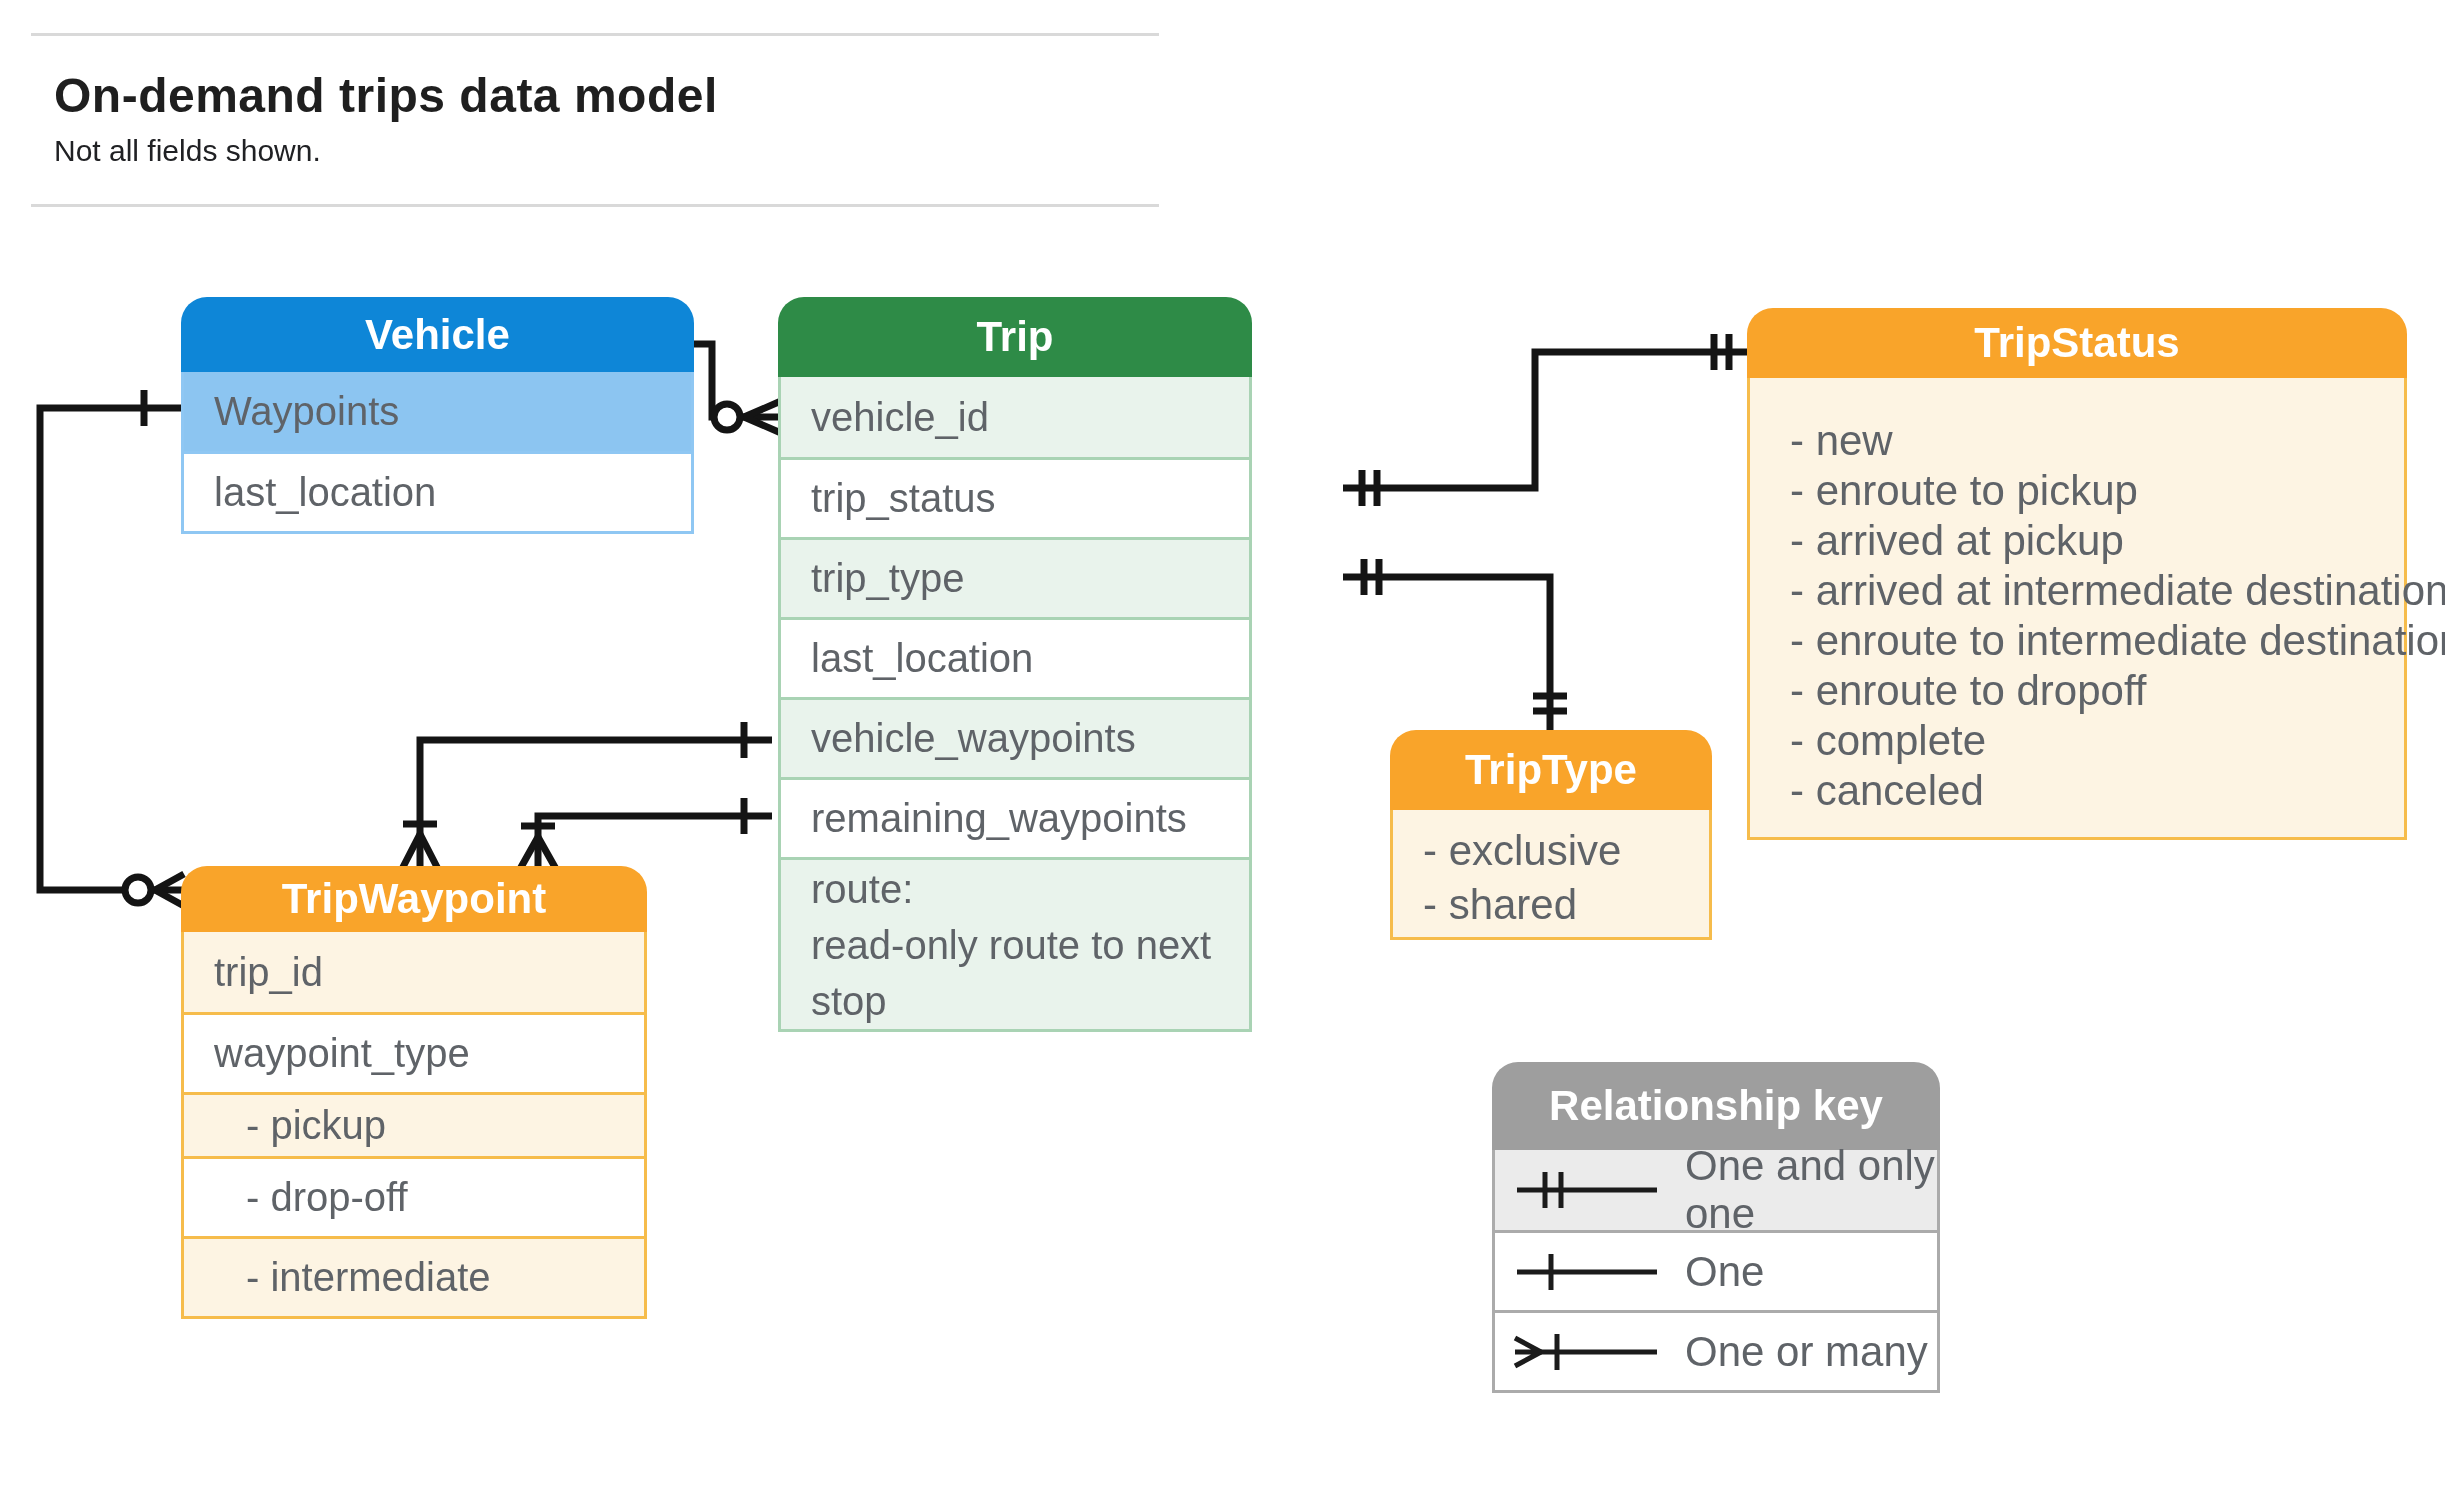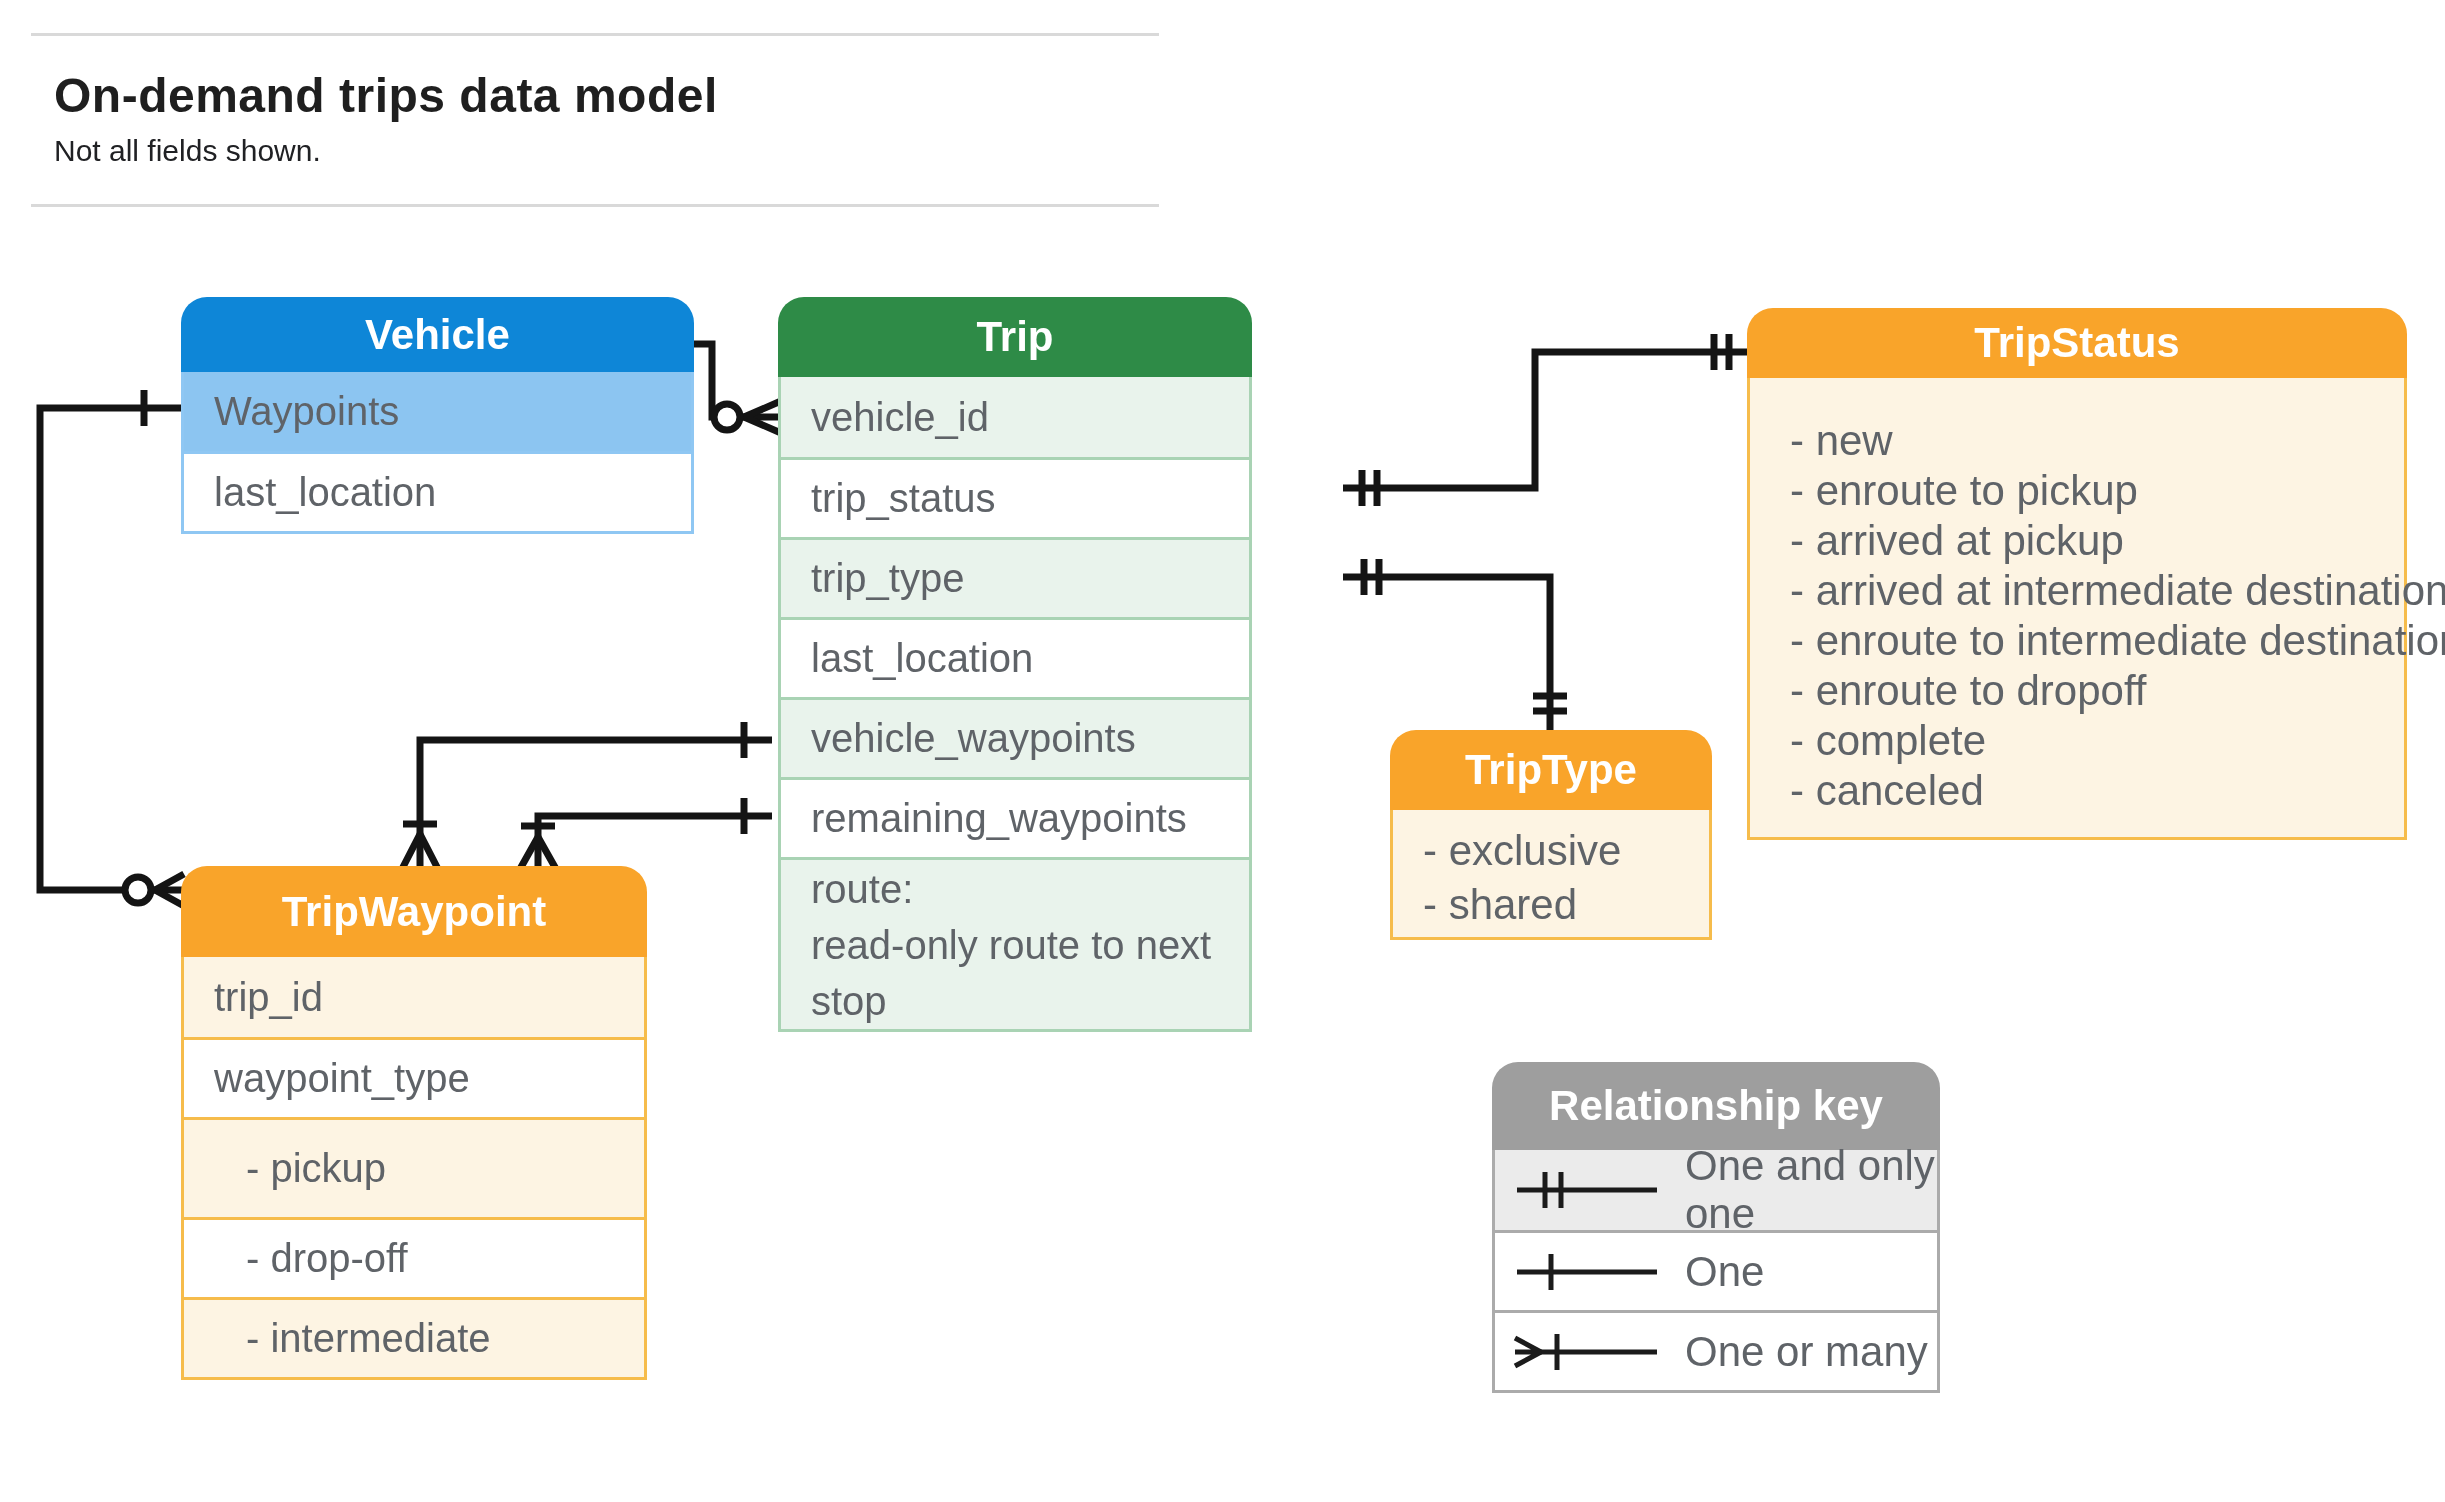--- a/index.html
+++ b/index.html
@@ -149,25 +149,25 @@
 
   <div class="entity orange" style="left:1390px; top:730px; width:322px;">
     <div class="e-header" style="height:80px;">TripType</div>
     <div class="e-body cream list" style="height:130px; padding:14px 12px 0 30px; line-height:54px;">
       <div>- exclusive</div>
       <div>- shared</div>
     </div>
   </div>
 
   <div class="entity orange" style="left:181px; top:866px; width:466px;">
-    <div class="e-header" style="height:91px;">TripWaypoint</div>
+    <div class="e-header" style="height:66px;">TripWaypoint</div>
     <div class="e-body">
       <div class="row shaded" style="height:80px;">trip_id</div>
       <div class="row" style="height:80px;">waypoint_type</div>
-      <div class="row shaded indent" style="height:100px;">- pickup</div>
+      <div class="row shaded indent" style="height:64px;">- pickup</div>
       <div class="row indent" style="height:80px;">- drop-off</div>
       <div class="row shaded indent" style="height:80px;">- intermediate</div>
     </div>
   </div>
 
   <div class="entity gray" style="left:1492px; top:1062px; width:448px;">
     <div class="e-header" style="height:88px;">Relationship key</div>
     <div class="e-body">
       <div class="row shaded key-row" style="height:80px;">
         <span class="key-sym">

